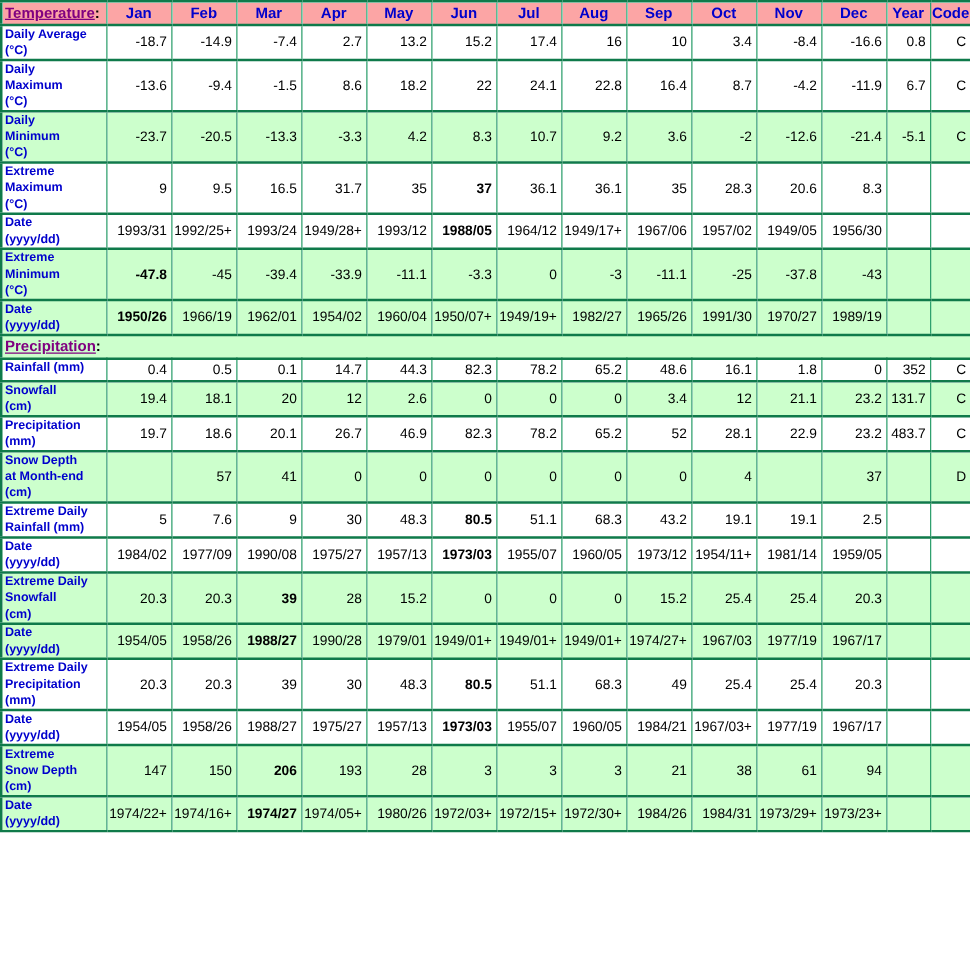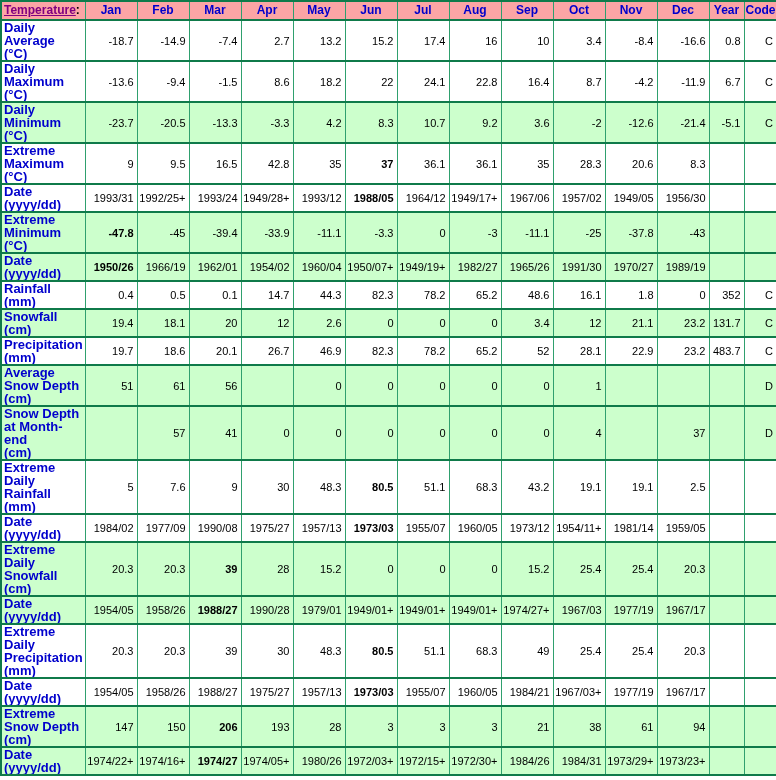--- a/index.html
+++ b/index.html
@@ -28,21 +28,21 @@
     line-height:13px;
   }
   .climate th.corner {
     text-align:left;
     padding-left:2px;
     color:#000000;
   }
   td.label {
     color:#0000cc;
     font-weight:bold;
-    font-size:13px;
+    font-size:10px;
     line-height:13px;
     white-space:pre-line;
     text-align:left;
     vertical-align:top;
     padding:0 1px 0 2px;
   }
   td.val {
     font-size:11px;
     color:#000000;
     text-align:right;
@@ -164,21 +164,21 @@
         <td class="val">-5.1</td>
         <td class="val">C</td>
       </tr>
       <tr>
         <td class="label">Extreme
 Maximum
 (°C)</td>
         <td class="val">9</td>
         <td class="val">9.5</td>
         <td class="val">16.5</td>
-        <td class="val">42.8</td>
+        <td class="val">31.7</td>
         <td class="val">35</td>
         <td class="val b">37</td>
         <td class="val">36.1</td>
         <td class="val">36.1</td>
         <td class="val">35</td>
         <td class="val">28.3</td>
         <td class="val">20.6</td>
         <td class="val">8.3</td>
         <td class="val"></td>
         <td class="val"></td>
@@ -230,20 +230,23 @@
         <td class="val">1960/04</td>
         <td class="val">1950/07+</td>
         <td class="val">1949/19+</td>
         <td class="val">1982/27</td>
         <td class="val">1965/26</td>
         <td class="val">1991/30</td>
         <td class="val">1970/27</td>
         <td class="val">1989/19</td>
         <td class="val"></td>
         <td class="val"></td>
+      </tr>
+      <tr>
+        <td colspan="15" class="sectrow"><span class="sect">Precipitation</span>:</td>
       </tr>
       <tr>
         <td class="label">Rainfall (mm)</td>
         <td class="val">0.4</td>
         <td class="val">0.5</td>
         <td class="val">0.1</td>
         <td class="val">14.7</td>
         <td class="val">44.3</td>
         <td class="val">82.3</td>
         <td class="val">78.2</td>
@@ -285,39 +288,20 @@
         <td class="val">78.2</td>
         <td class="val">65.2</td>
         <td class="val">52</td>
         <td class="val">28.1</td>
         <td class="val">22.9</td>
         <td class="val">23.2</td>
         <td class="val">483.7</td>
         <td class="val">C</td>
       </tr>
       <tr class="tint">
-        <td class="label">Average
-Snow Depth
-(cm)</td>
-        <td class="val">51</td>
-        <td class="val">61</td>
-        <td class="val">56</td>
-        <td class="val"></td>
-        <td class="val">0</td>
-        <td class="val">0</td>
-        <td class="val">0</td>
-        <td class="val">0</td>
-        <td class="val">0</td>
-        <td class="val">1</td>
-        <td class="val"></td>
-        <td class="val"></td>
-        <td class="val"></td>
-        <td class="val">D</td>
-      </tr>
-      <tr class="tint">
         <td class="label">Snow Depth
 at Month-end
 (cm)</td>
         <td class="val"></td>
         <td class="val">57</td>
         <td class="val">41</td>
         <td class="val">0</td>
         <td class="val">0</td>
         <td class="val">0</td>
         <td class="val">0</td>

